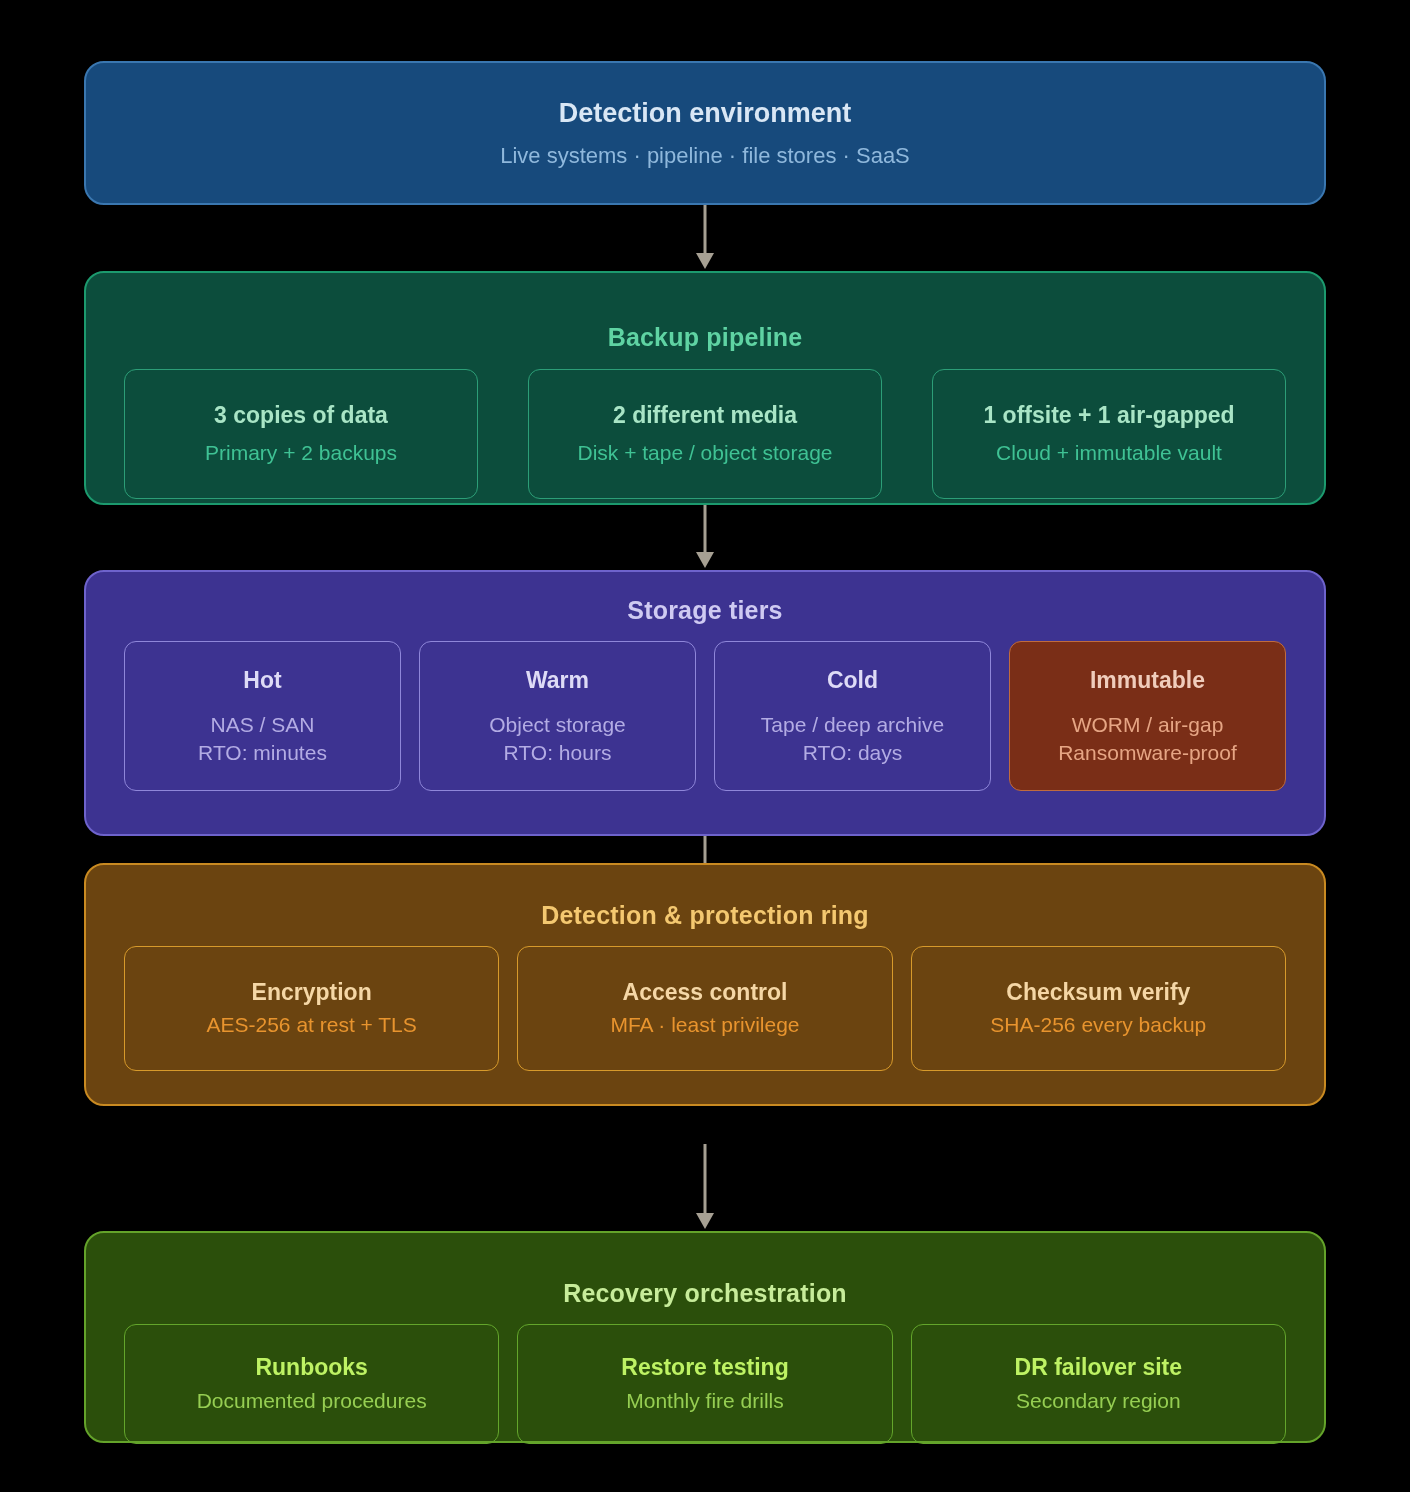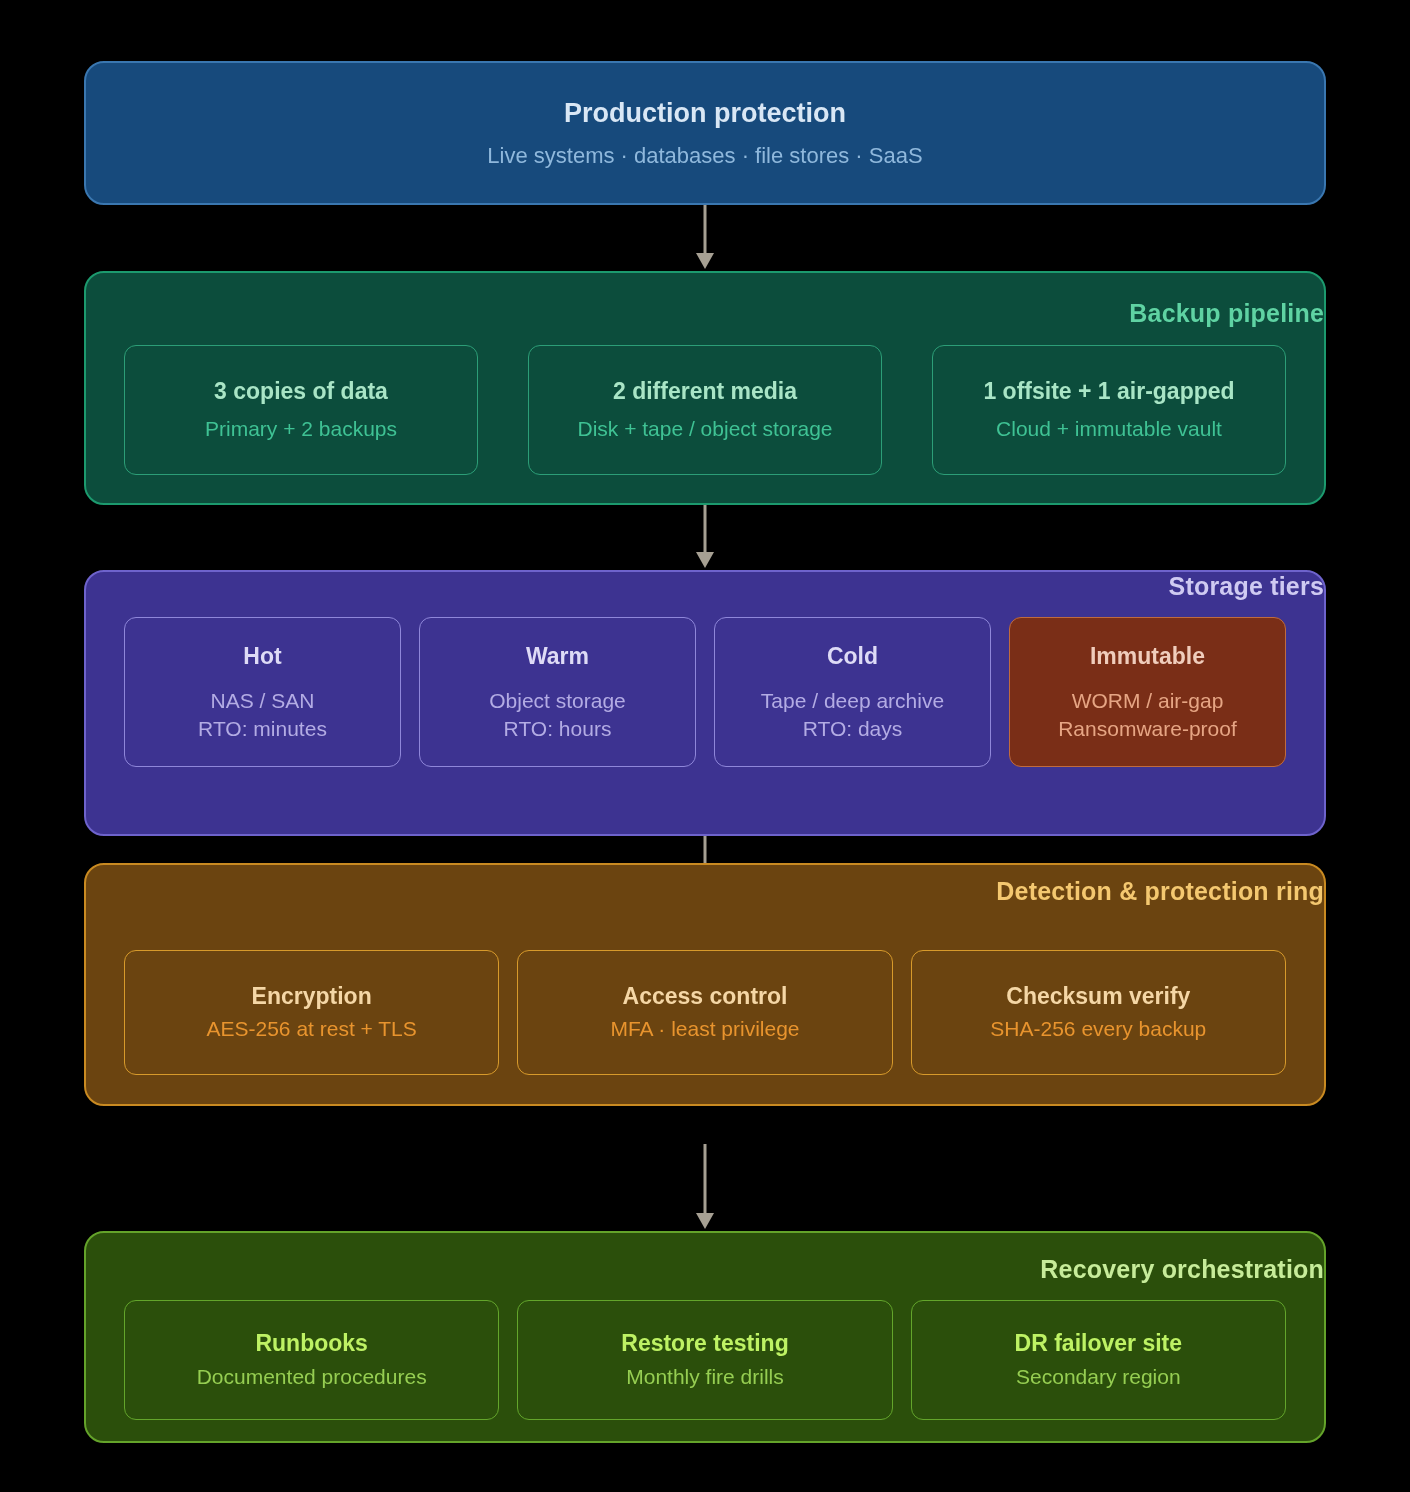--- a/index.html
+++ b/index.html
@@ -22,24 +22,25 @@
   
   .band {
     position: absolute;
     left: 84px;
     width: 1242px;
     border-radius: 20px;
     border: 2px solid transparent;
   }
 
   .band-title {
-    text-align: right;
+    text-align: center;
     font-size: 25px;
     font-weight: bold;
     letter-spacing: .2px;
+    margin-top: 24px;
   }
 
   .card-row {
     display: flex;
     justify-content: center;
     gap: 18px;
     padding: 0 38px;
   }
 
   .card {
@@ -136,21 +137,20 @@
     background: #6B4410;
     border-color: #C98A21;
     padding-top: 12px;
   }
   #band-detection .band-title { color: #F4C870; margin-bottom: 16px; }
   #band-detection .card-row { gap: 18px; }
   #band-detection .card {
     height: 125px;
     border-color: #D79A2B;
     background: transparent;
-    margin-top: 28px;
   }
   #band-detection .card-title { color: #F5D7A6; margin-bottom: 4px; }
   #band-detection .card-sub { color: #E8942E; }
 
   
   #band-recovery {
     top: 1231px;
     height: 212px;
     background: #2B4F0B;
     border-color: #64A32A;
@@ -174,22 +174,22 @@
     overflow: visible;
   }
   .connector svg { display: block; overflow: visible; }
 </style>
 </head>
 <body>
 
 <div id="diagram">
 
   <div class="band" id="band-production">
-    <div class="hero-title">Production protection</div>
-    <div class="hero-sub">Live systems · databases · file stores · SaaS</div>
+    <div class="hero-title">Detection environment</div>
+    <div class="hero-sub">Live systems · pipeline · file stores · SaaS</div>
   </div>
 
   <div class="connector" style="top:205px;height:66px;">
     <svg width="24" height="66" viewBox="0 0 24 66">
       <line x1="12" y1="0" x2="12" y2="52" stroke="#A6A093" stroke-width="3"></line>
       <polygon points="12,64 3,48 21,48" fill="#A6A093"></polygon>
     </svg>
   </div>
 
   <div class="band" id="band-pipeline">

